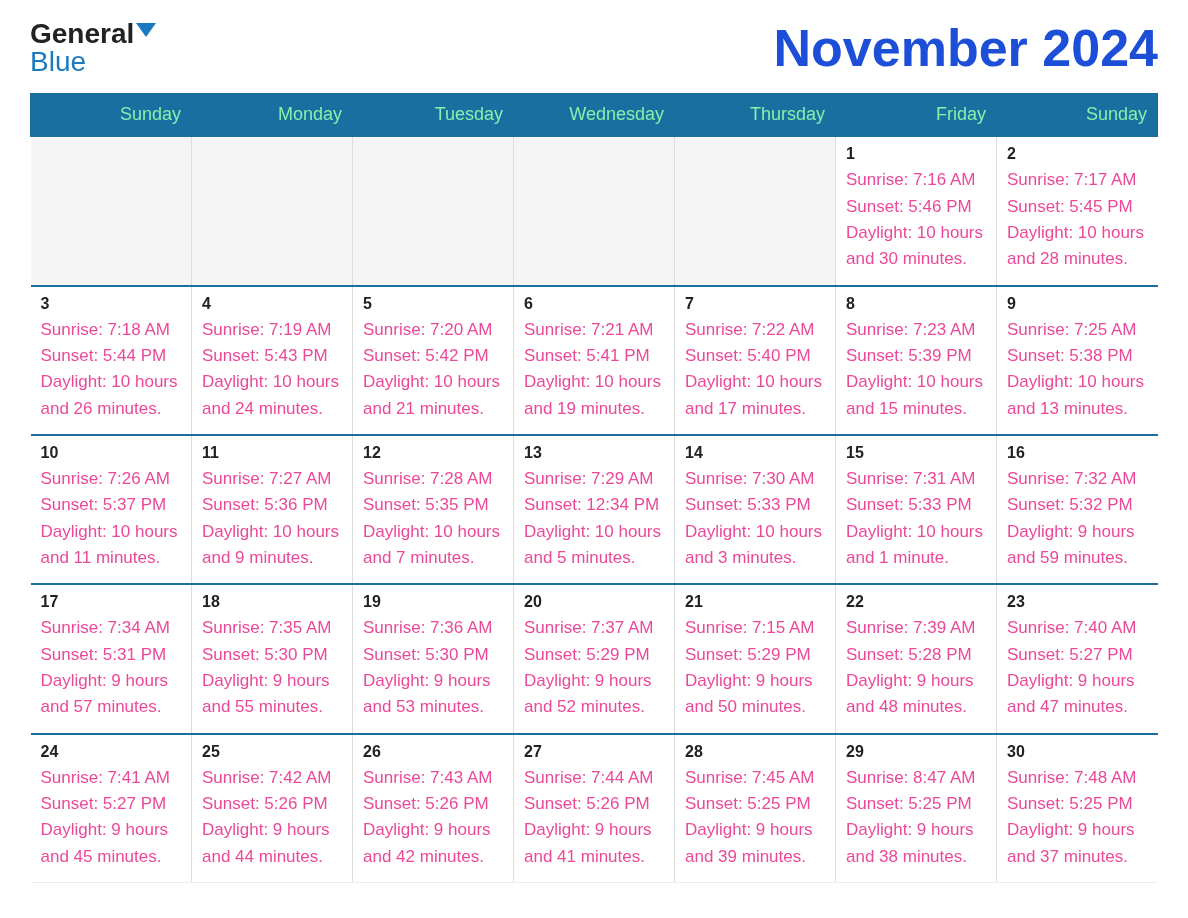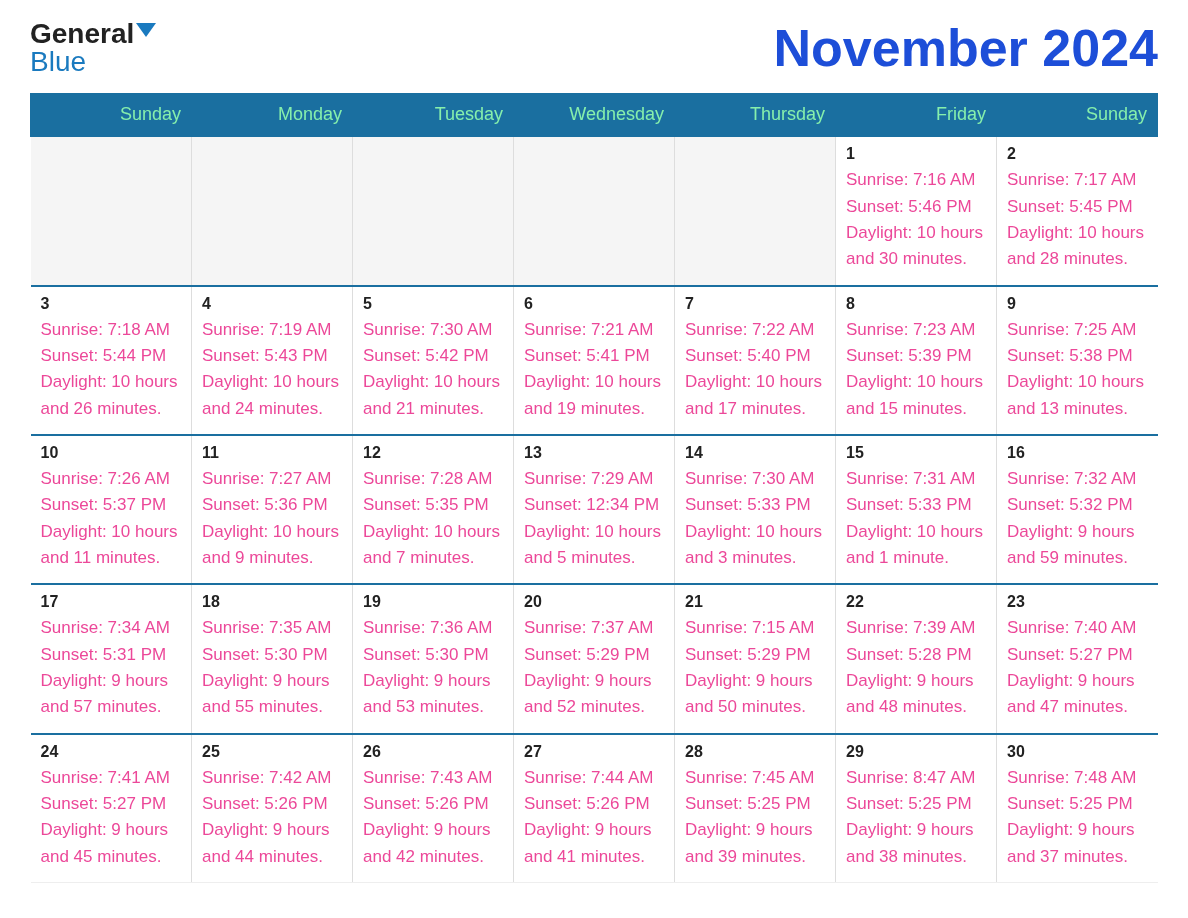--- a/index.html
+++ b/index.html
@@ -165,21 +165,21 @@
 Daylight: 10 hours and 26 minutes.</div>
         </td>
         <td>
           <span class="day-num">4</span>
           <div class="day-info">Sunrise: 7:19 AM
 Sunset: 5:43 PM
 Daylight: 10 hours and 24 minutes.</div>
         </td>
         <td>
           <span class="day-num">5</span>
-          <div class="day-info">Sunrise: 7:30 AM
+          <div class="day-info">Sunrise: 7:20 AM
 Sunset: 5:42 PM
 Daylight: 10 hours and 21 minutes.</div>
         </td>
         <td>
           <span class="day-num">6</span>
           <div class="day-info">Sunrise: 7:21 AM
 Sunset: 5:41 PM
 Daylight: 10 hours and 19 minutes.</div>
         </td>
         <td>

